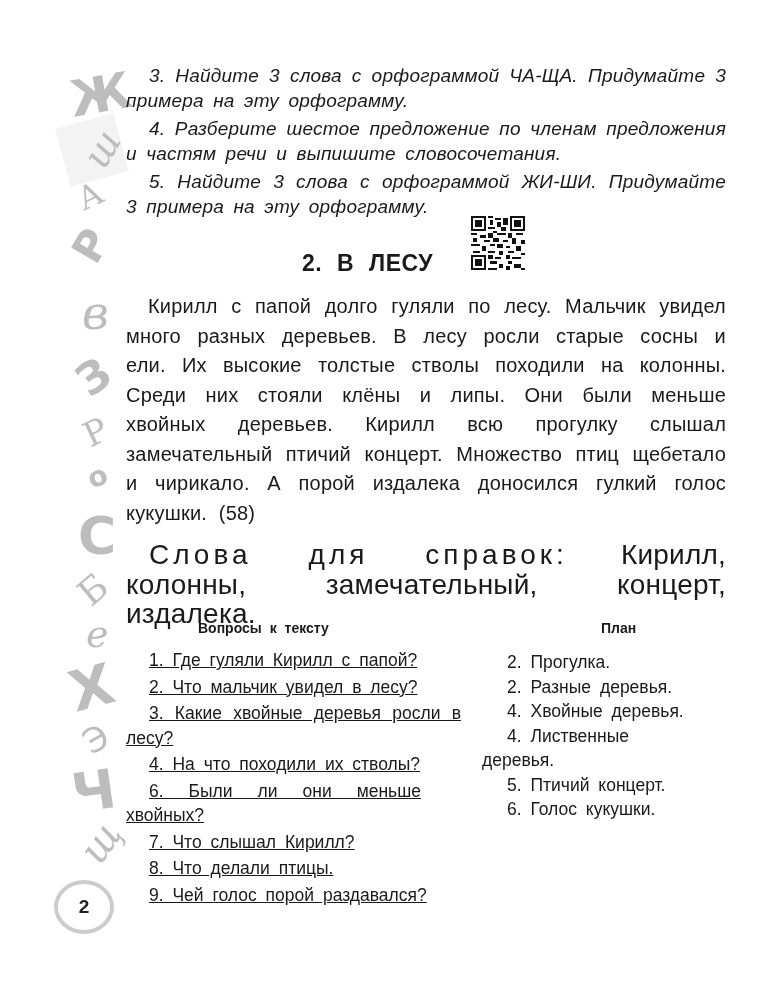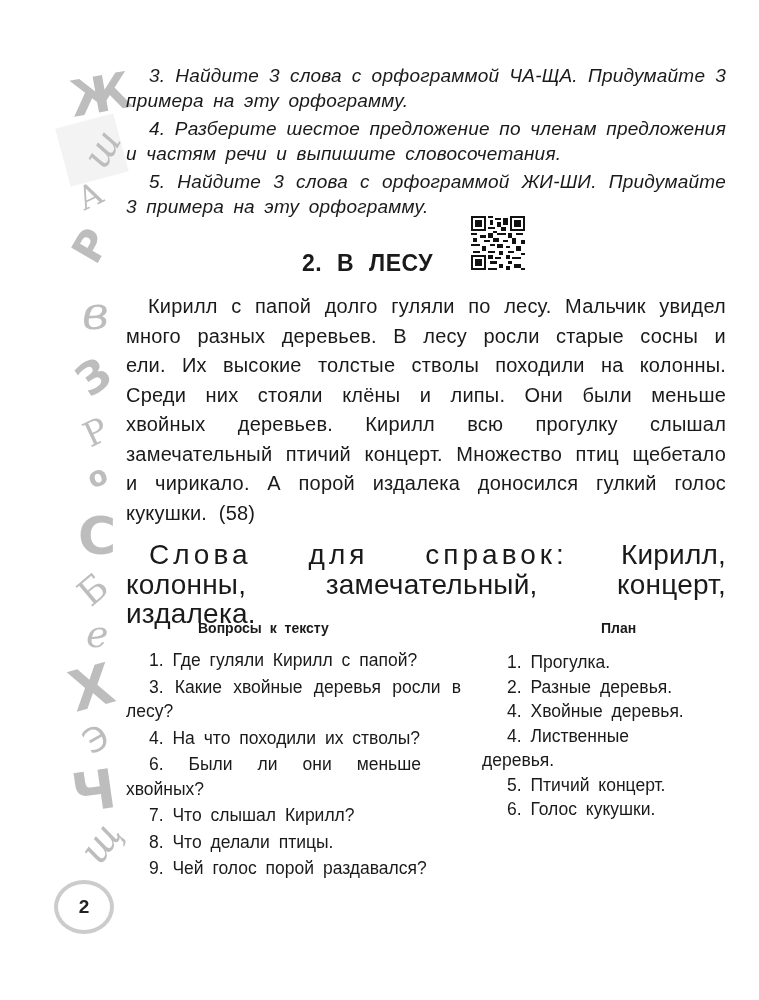--- a/index.html
+++ b/index.html
@@ -36,21 +36,21 @@
     position: absolute; left: 470px; top: 216px; width: 56px; height: 54px;
   }
   .story { top: 292px; line-height: 29.5px; font-size: 20px; word-spacing: 6px; }
   .story .para { text-indent: 22px; }
   .ref { top: 540px; line-height: 29.5px; font-size: 28px; word-spacing: 6px; }
   .ref .spaced { letter-spacing: 4px; }
 
   .col-title { position: absolute; font-weight: bold; font-size: 14px; top: 620px; word-spacing: 4px; }
   .questions { position: absolute; left: 126px; top: 648px; width: 335px; font-size: 17.5px; line-height: 24.5px; word-spacing: 4px; }
   .plan { position: absolute; left: 482px; top: 650px; width: 250px; font-size: 17.5px; line-height: 24.5px; word-spacing: 4px; }
-  .q { margin: 0 0 2px 0; text-indent: 23px; text-align: justify; text-align-last: left; }
+  .q { margin: 0 0 2px 0; text-indent: 23px; text-align: justify; text-align-last: left; text-decoration: underline; }
   .p { margin: 0 0 0px 0; text-indent: 25px; }
 
   .page-num {
     position: absolute; left: 54px; top: 880px; width: 52px; height: 46px; border: 4px solid #cccccc;
     border-radius: 50%; display: flex; align-items: center; justify-content: center;
     font-weight: bold; font-size: 19px; color: #222;
   }
 </style>
 </head>
 <body>
@@ -143,31 +143,32 @@
   <p class="para">Кирилл с папой долго гуляли по лесу. Мальчик увидел много разных деревьев. В лесу росли старые сосны и ели. Их высокие толстые стволы походили на колонны. Среди них стояли клёны и липы. Они были меньше хвойных деревьев. Кирилл всю прогулку слышал замечательный птичий концерт. Множество птиц щебетало и чирикало. А порой издалека доносился гулкий голос кукушки. (58)</p>
 </div>
 
 <div class="text ref">
   <p class="para"><span class="spaced">Слова для справок:</span><span> Кирилл, колонны, замечательный, концерт, издалека.</span></p>
 </div>
 
 <div class="col-title" style="left:198px;">Вопросы к тексту</div>
 <div class="questions">
   <p class="q">1. Где гуляли Кирилл с папой?</p>
+  <p class="q">2. Что мальчик увидел в лесу?</p>
   <p class="q">3. Какие хвойные деревья росли в лесу?</p>
   <p class="q">4. На что походили их стволы?</p>
   <p class="q" style="padding-right:40px;">6. Были ли они меньше хвойных?</p>
   <p class="q">7. Что слышал Кирилл?</p>
   <p class="q">8. Что делали птицы.</p>
   <p class="q">9. Чей голос порой раздавался?</p>
 </div>
 
 <div class="col-title" style="left:569px;margin-left:32px;">План</div>
 <div class="plan">
-  <p class="p">1. Прогулка.</p>
+  <p class="p">2. Прогулка.</p>
   <p class="p">2. Разные деревья.</p>
   <p class="p">4. Хвойные деревья.</p>
   <p class="p" style="width:200px;">4. Лиственные деревья.</p>
   <p class="p">5. Птичий концерт.</p>
   <p class="p">6. Голос кукушки.</p>
 </div>
 
 <div class="page-num">
     <span>2</span>
   </div>

